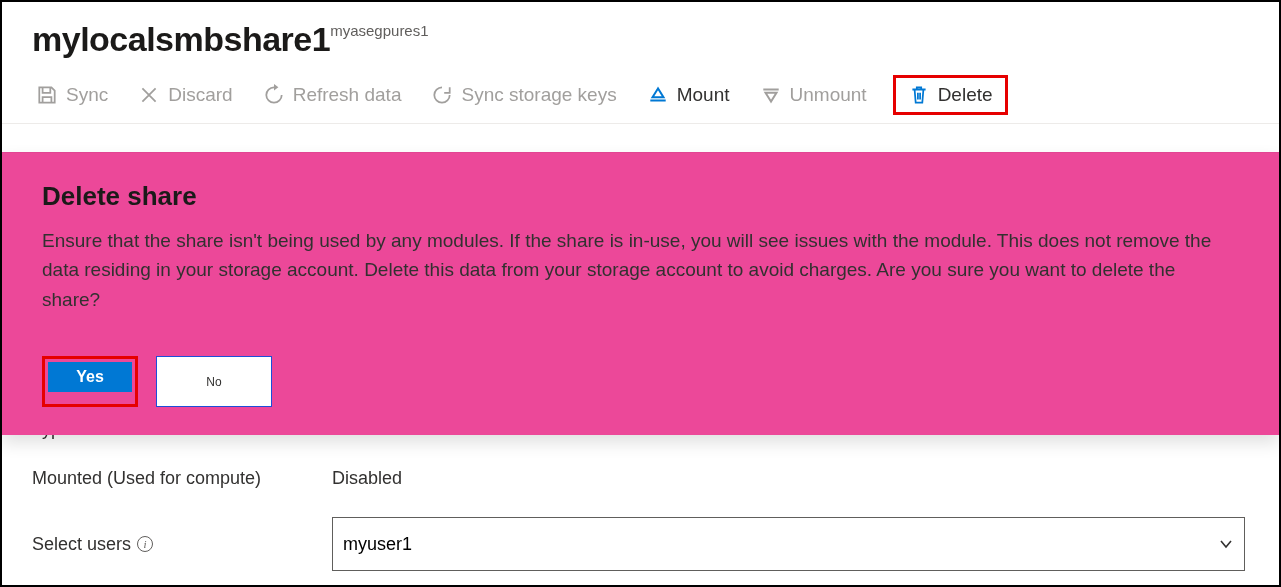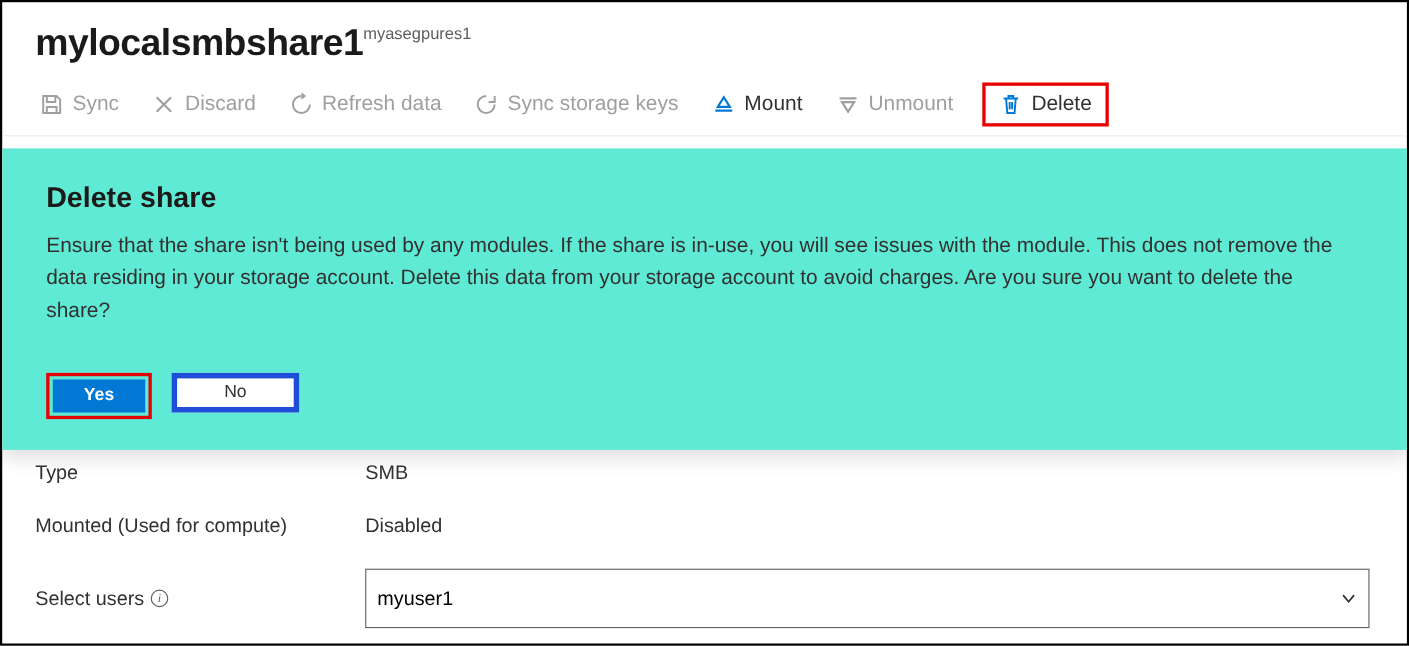--- a/index.html
+++ b/index.html
@@ -59,22 +59,22 @@
     .tb-btn.active { color: #323130; }
     .tb-btn.delete-wrap {
       border: 3px solid #e60000;
       padding: 6px 12px;
       margin: -6px 0;
     }
     .tb-icon { display:inline-flex; width:22px; height:22px; }
     .tb-icon svg { width:100%; height:100%; }
     .dialog {
       position: absolute;
-      left: 0; right: 0; top: 133px;
-      background: #5eead4;
+      left: 0; right: 0; top: 150px;
+      background: #ec4899;
       border-top: 1px solid rgba(0,0,0,0.04);
       box-shadow: 0 8px 16px rgba(0,0,0,0.12);
       padding: 28px 40px 28px 40px;
       z-index: 50;
     }
     .dialog-title {
       font-size: 26px;
       font-weight: 600;
       color: #1b1a19;
       margin-bottom: 14px;
@@ -100,24 +100,24 @@
       border: none;
       width: 84px;
       height: 30px;
       font-size: 16px;
       font-weight: 600;
       cursor: pointer;
     }
     .btn-no {
       background: #fff;
       color: #323130;
-      border: 5px solid #1d4ed8;
+      border: 1px solid #1d4ed8;
       width: 116px;
-      height: 36px;
-      font-size: 16px;
+      height: 51px;
+      font-size: 12px;
       cursor: pointer;
     }
     .details {
       position:absolute;
       left:0; right:0; top:395px;
       padding: 8px 30px 20px 30px;
     }
     .row {
       display: flex;
       align-items: center;

